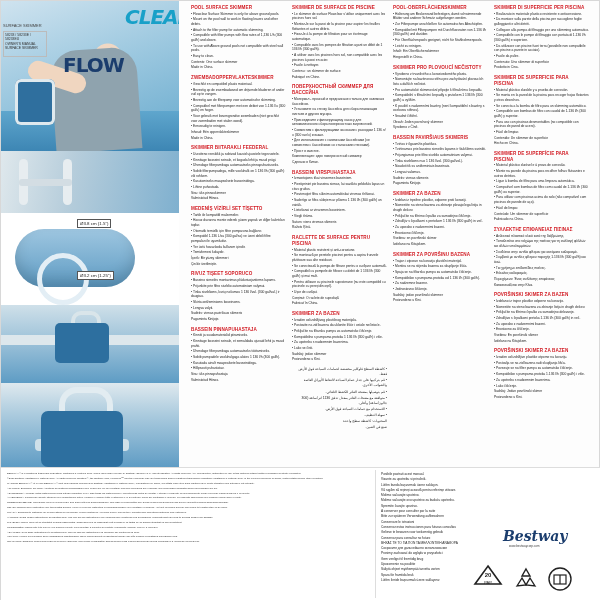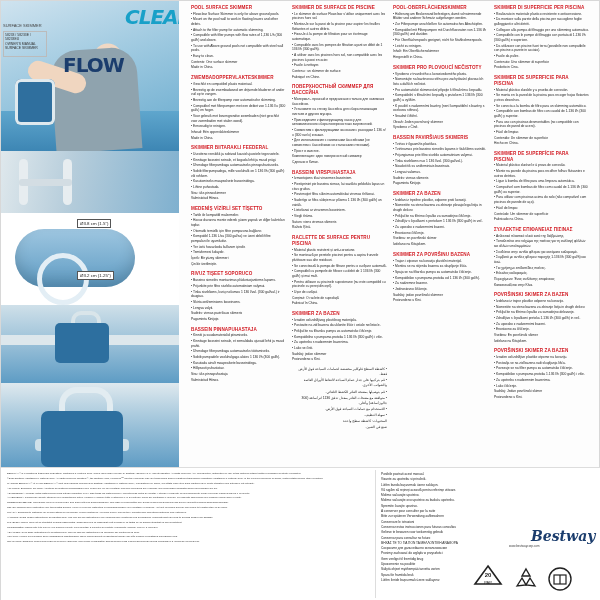--- a/index.html
+++ b/index.html
@@ -165,21 +165,21 @@
   }
   .fineprint p{margin:0 0 1.5px 0;}
 
   .warnbox{
     position:absolute;left:380px;top:4px;width:120px;height:88px;
     font-size:3.2px;line-height:1.5;color:#222;
   }
   .warnbox .wline{margin:0 0 .5px 0;}
 
   .bestway{
-    position:absolute;left:530px;top:60px;
+    position:absolute;left:502px;top:60px;
     font-family:"DejaVu Serif", serif;
     font-style:italic;font-weight:bold;font-size:14px;color:#1b3d6d;
   }
   .bestway-sub{
     position:absolute;left:508px;top:76px;font-size:3px;color:#444;
   }
 
   .icons{
     position:absolute;left:470px;top:96px;width:124px;height:34px;
   }

